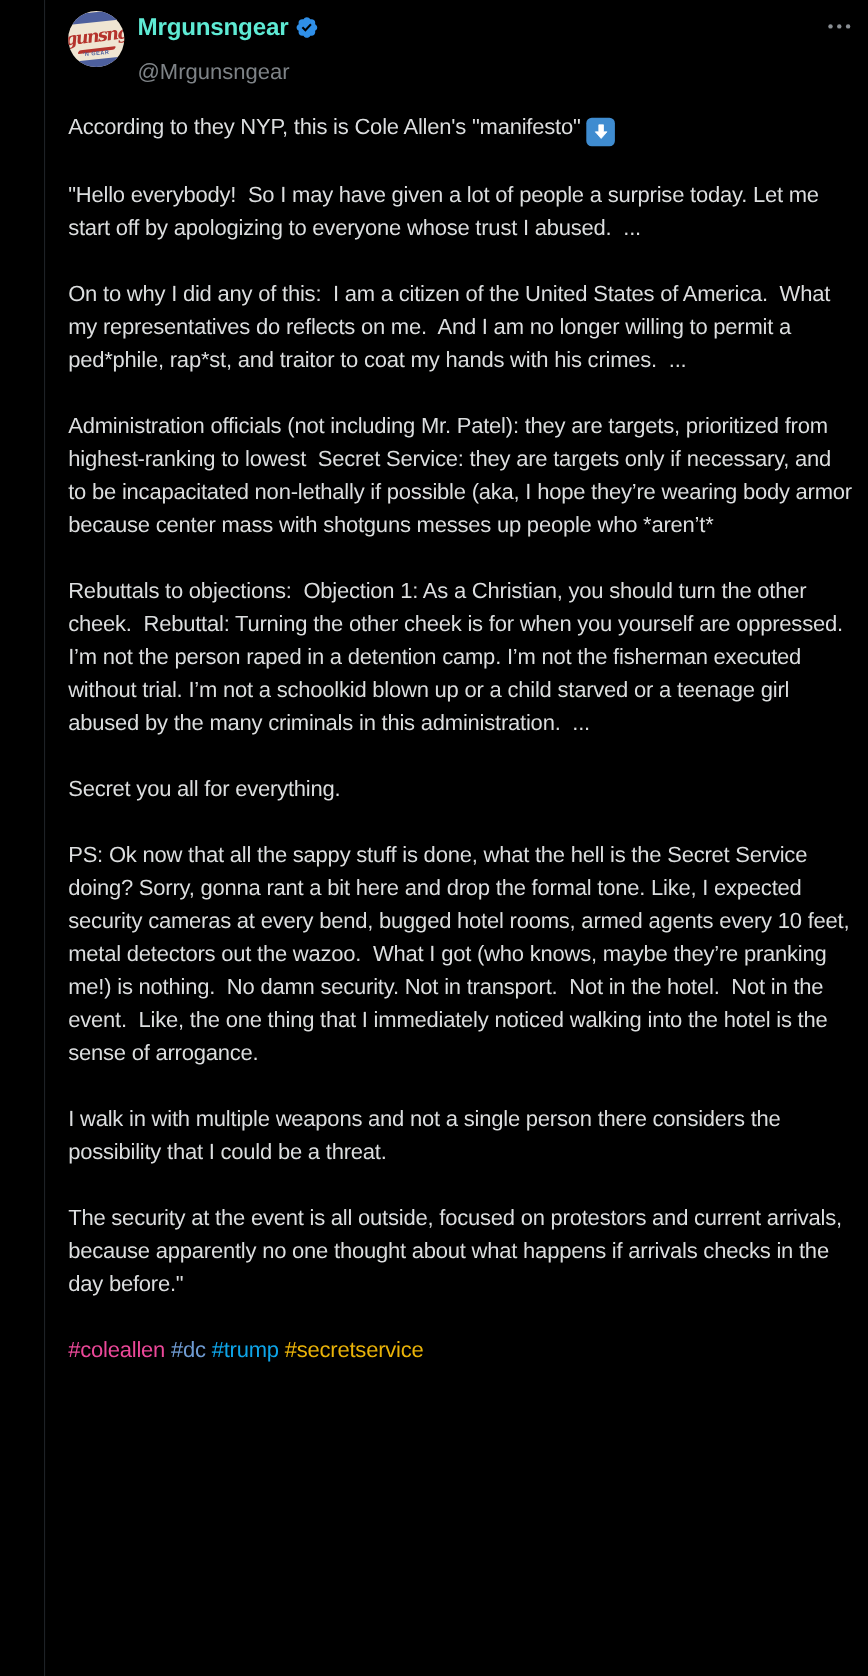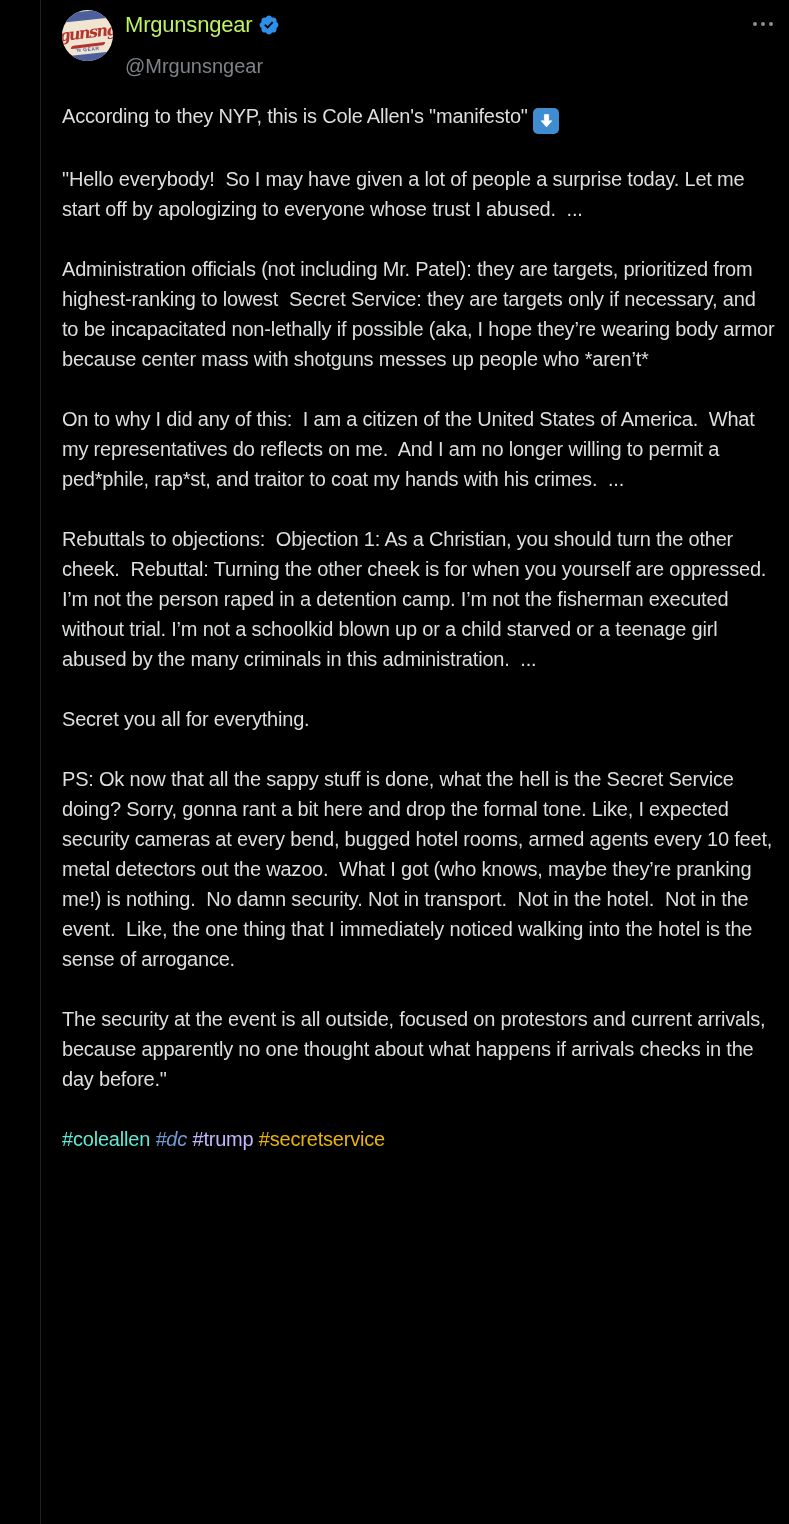--- a/index.html
+++ b/index.html
@@ -36,21 +36,21 @@
     background:#b5332c; transform:rotate(-7deg) skewX(-35deg); border-radius:2px;
   }
   .av-sub {
     position:absolute; bottom:9px; left:0; right:0; text-align:center;
     font-size:5px; font-weight:bold; color:#4d5f9d; transform:rotate(-5deg);
     letter-spacing:0.5px; white-space:nowrap;
   }
   .author-block { margin-left:12px; }
   .author-name-row { display:flex; align-items:center; gap:6px; margin-top:1px; }
   .author-name {
-    font-size:22px; font-weight:400; color:#bef264;
+    font-size:22px; font-weight:700; color:#5eead4;
     letter-spacing:-0.2px; line-height:27px; cursor:pointer;
   }
   .verified { display:inline-flex; }
   .verified svg { width:22px; height:22px; }
   .author-handle {
     font-size:20px; color:#7e8387; line-height:25px; margin-top:16px;
     cursor:pointer;
   }
   .more-btn {
     margin-left:auto; background:none; border:0; cursor:pointer;
@@ -109,22 +109,23 @@
       <span class="dot"></span>
       <span class="dot"></span>
     </button>
   </header>
 
   <div class="tweet-body">
       <p class="para">According to they NYP, this is Cole Allen's "manifesto" <span class="down-emoji" style="background: rgb(63, 140, 208);"><svg viewBox="0 0 24 24">
             <path d="M12 21 L4.5 12.5 H9 V3.5 H15 V12.5 H19.5 Z" fill="#ffffff" stroke="#ffffff" stroke-width="1" stroke-linejoin="round"></path>
           </svg></span></p>
       <p class="para">"Hello everybody!  So I may have given a lot of people a surprise today. Let me start off by apologizing to everyone whose trust I abused.  ...</p>
+      <p class="para">On to why I did any of this:  I am a citizen of the United States of America.  What my representatives do reflects on me.  And I am no longer willing to permit a ped*phile, rap*st, and traitor to coat my hands with his crimes.  ...</p>
       <p class="para">Administration officials (not including Mr. Patel): they are targets, prioritized from highest-ranking to lowest  Secret Service: they are targets only if necessary, and to be incapacitated non-lethally if possible (aka, I hope they’re wearing body armor because center mass with shotguns messes up people who *aren’t*</p>
-      <p class="para">On to why I did any of this:  I am a citizen of the United States of America.  What my representatives do reflects on me.  And I am no longer willing to permit a ped*phile, rap*st, and traitor to coat my hands with his crimes.  ...</p>
       <p class="para">Rebuttals to objections:  Objection 1: As a Christian, you should turn the other cheek.  Rebuttal: Turning the other cheek is for when you yourself are oppressed. I’m not the person raped in a detention camp. I’m not the fisherman executed without trial. I’m not a schoolkid blown up or a child starved or a teenage girl abused by the many criminals in this administration.  ...</p>
       <p class="para">Secret you all for everything.</p>
       <p class="para">PS: Ok now that all the sappy stuff is done, what the hell is the Secret Service doing? Sorry, gonna rant a bit here and drop the formal tone. Like, I expected security cameras at every bend, bugged hotel rooms, armed agents every 10 feet, metal detectors out the wazoo.  What I got (who knows, maybe they’re pranking me!) is nothing.  No damn security. Not in transport.  Not in the hotel.  Not in the event.  Like, the one thing that I immediately noticed walking into the hotel is the sense of arrogance.</p>
+      <p class="para">I walk in with multiple weapons and not a single person there considers the possibility that I could be a threat.</p>
       <p class="para">The security at the event is all outside, focused on protestors and current arrivals, because apparently no one thought about what happens if arrivals checks in the day before."</p>
     </div>
 
-  <div class="hashtags"><a href="#" style="color: #5eead4;">#coleallen</a> <a href="#" style="color: rgb(111, 155, 210); font-style: italic;">#dc</a> <a href="#" style="color: #c4b5fd;">#trump</a> <a href="#" style="color: #eab308;">#secretservice</a></div>
+  <div class="hashtags"><a href="#" style="color: #ec4899;">#coleallen</a> <a href="#" style="color: rgb(111, 155, 210);">#dc</a> <a href="#" style="color: #0ea5e9;">#trump</a> <a href="#" style="color: #eab308;">#secretservice</a></div>
 </article>
 
 </body></html>

